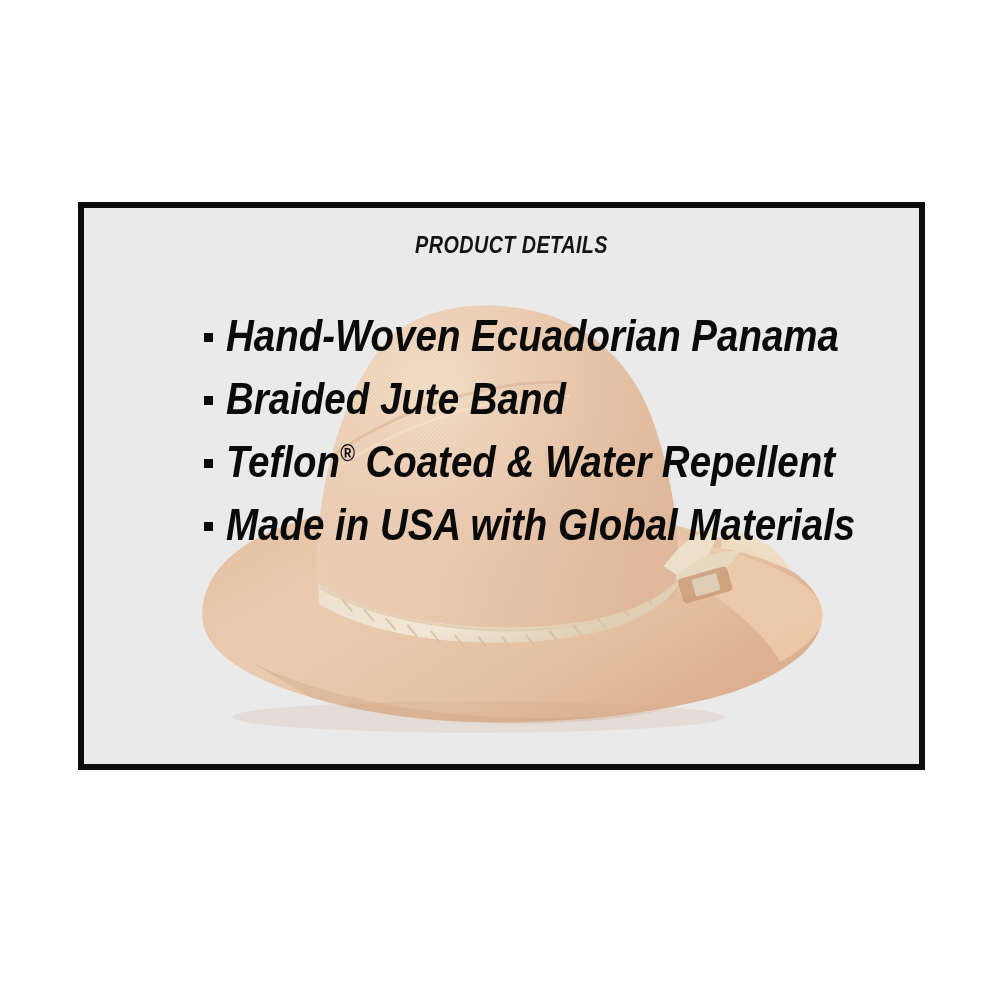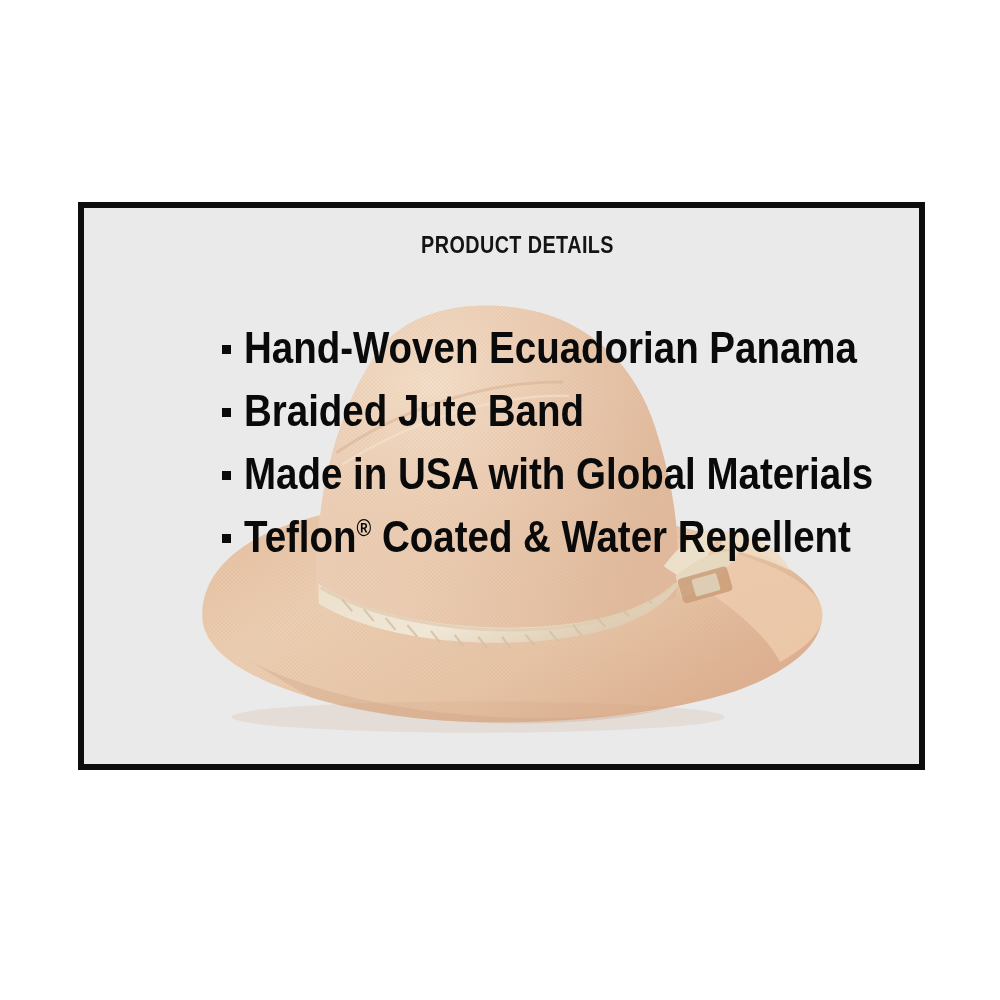--- a/index.html
+++ b/index.html
@@ -39,24 +39,25 @@
     left: 0;
     top: 0;
     width: 100%;
     height: 100%;
     pointer-events: none;
   }
 
   
   #detail-content {
     position: absolute;
-    left: 16px;
+    left: 10px;
     top: 0;
     width: 100%;
     height: 100%;
+    font-style: italic;
   }
 
   #section-title {
     position: absolute;
     top: 24px;
     left: 0;
     width: 100%;
     text-align: center;
     font-family: "Liberation Sans Narrow", "Liberation Sans", sans-serif;
     font-weight: bold;
@@ -65,21 +66,21 @@
     color: #141414;
     transform: scaleX(0.86);
     transform-origin: center top;
   }
 
   #feature-list {
     position: absolute;
     top: 92px;
     left: 106px;
     right: 10px;
-    margin: 16px;
+    margin: 4px;
     padding: 0;
     list-style: none;
   }
 
   .feature-item {
     display: flex;
     align-items: center;
     height: 63px;
     color: #0a0a0a;
   }
@@ -237,23 +238,23 @@
         <li class="feature-item">
           <span class="feature-bullet"></span>
           <span class="feature-label">Hand-Woven Ecuadorian Panama</span>
         </li>
         <li class="feature-item">
           <span class="feature-bullet"></span>
           <span class="feature-label">Braided Jute Band</span>
         </li>
         <li class="feature-item">
           <span class="feature-bullet"></span>
+          <span class="feature-label">Teflon<sup>®</sup> Coated &amp; Water Repellent</span>
+        </li>
+        <li class="feature-item">
+          <span class="feature-bullet"></span>
           <span class="feature-label">Made in USA with Global Materials</span>
-        </li>
-        <li class="feature-item">
-          <span class="feature-bullet"></span>
-          <span class="feature-label">Teflon<sup>®</sup> Coated &amp; Water Repellent</span>
         </li>
       </ul>
 
     </div>
   </div>
 </div>
 
 </body></html>

